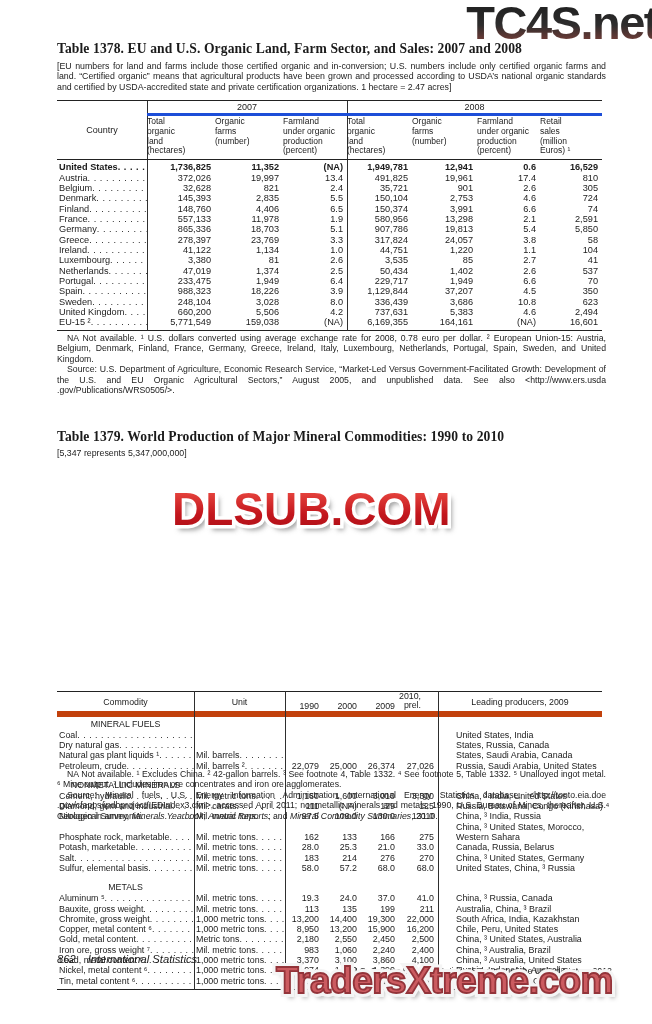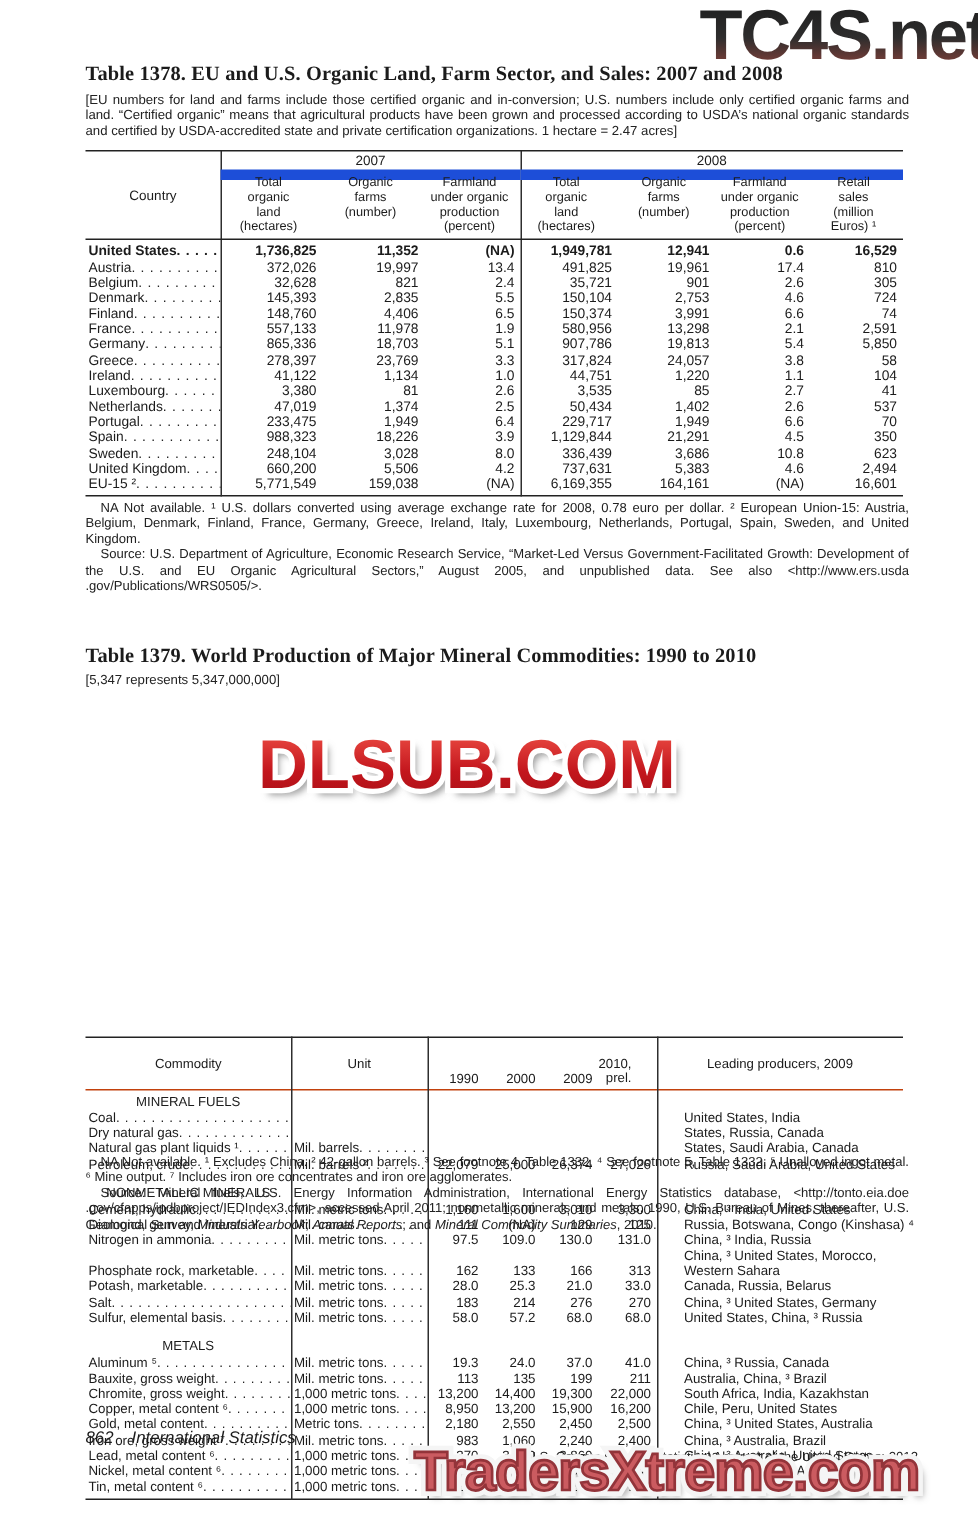--- a/index.html
+++ b/index.html
@@ -19,35 +19,35 @@
   .vrule { position:absolute; top:0; bottom:0; width:1px; background:#2e2e2e; }
   .dots { flex:1 1 auto; overflow:hidden; white-space:nowrap; color:#222; }
   .dots::after { content:". . . . . . . . . . . . . . . . . . . . . . . . . . . . . . . . . . . . . . . . . . . ."; letter-spacing:.5px; }
   .num { text-align:right; padding-right:4px; }
   .lbl { white-space:nowrap; }
 
   
   .t1 .t-head { border-top:1.5px solid #222; border-bottom:1.5px solid #222; position:relative; }
   .t1 .grow { display:grid; grid-template-columns:90px 200px 255px; height:13px; font-size:9px; }
   .t1 .g { text-align:center; line-height:12px; }
-  .t1 .g.u { border-bottom:7px solid #1d4ed8; }
+  .t1 .g.u { border-bottom:3px solid #1d4ed8; }
   .t1 .hrow { display:grid; grid-template-columns:90px 68px 68px 64px 65px 65px 63px 62px;
               font-size:8.5px; line-height:9.8px; padding:3px 0 3px; }
-  .t1 .hc { white-space:pre-line; text-align:center; padding-right:4px; }
+  .t1 .hc { white-space:pre-line; text-align:left; padding-right:4px; }
   .t1 .country-overlay { position:absolute; left:0; top:0; bottom:0; width:90px;
               display:flex; align-items:center; justify-content:center; font-size:9px; }
   .t1 .t-body { border-bottom:1.5px solid #222; padding:2px 0 2px; }
   .t1 .trow { display:grid; grid-template-columns:90px 68px 68px 64px 65px 65px 63px 62px;
               height:10.35px; line-height:10.35px; font-size:9.2px; }
   .t1 .trow.b { font-weight:700; }
   .t1 .cc { display:flex; padding-left:2px; }
 
   
-  .t2 .t-head { border-top:1px solid #222; border-bottom:1px solid #c2410c;
-              display:grid; grid-template-columns:137px 91px 38px 38px 38px 39px 164px; height:36px; font-size:8.8px; }
+  .t2 .t-head { border-top:1px solid #222; border-bottom:6px solid #c2410c;
+              display:grid; grid-template-columns:137px 91px 38px 38px 38px 39px 164px; height:26px; font-size:8.8px; }
   .t2 .hcen { display:flex; align-items:center; justify-content:center; }
   .t2 .hyr { display:flex; align-items:flex-end; justify-content:flex-end; padding:0 4px 2px 0; }
   .t2 .hyr2 { white-space:pre-line; text-align:right; line-height:9.6px; padding:0 4px 2px 0;
               display:flex; align-items:flex-end; }
   .t2 .t-body { border-bottom:1.5px solid #222; padding:1px 0 3px; }
   .t2 .secrow { height:12px; line-height:12px; }
   .t2 .secrow.gap { margin-top:8px; }
   .t2 .seclbl { display:block; width:137px; text-align:center; font-size:8.8px; }
   .t2 .mrow { display:grid; grid-template-columns:137px 91px 38px 38px 38px 39px 164px;
               height:10.3px; line-height:10.3px; font-size:8.9px; align-items:end; }
@@ -288,21 +288,21 @@
         </div>
         <div class="trow">
           <div class="cell cc">
             <span class="lbl">Spain</span>
             <span class="dots"></span>
           </div>
           <div class="cell num">988,323</div>
           <div class="cell num">18,226</div>
           <div class="cell num">3.9</div>
           <div class="cell num">1,129,844</div>
-          <div class="cell num">21,291</div>
+          <div class="cell num">37,207</div>
           <div class="cell num">4.5</div>
           <div class="cell num">350</div>
         </div>
         <div class="trow">
           <div class="cell cc">
             <span class="lbl">Sweden</span>
             <span class="dots"></span>
           </div>
           <div class="cell num">248,104</div>
           <div class="cell num">3,028</div>
@@ -488,21 +488,21 @@
             <span class="lbl">Phosphate rock, marketable</span>
             <span class="dots"></span>
           </div>
           <div class="cell uc">
             <span class="lbl">Mil. metric tons</span>
             <span class="dots"></span>
           </div>
           <div class="cell num">162</div>
           <div class="cell num">133</div>
           <div class="cell num">166</div>
-          <div class="cell num">313</div>
+          <div class="cell num">275</div>
           <div class="cell pc">
             <div class="pline">China, ³ United States, Morocco,</div>
             <div class="pline">Western Sahara</div>
           </div>
         </div>
         <div class="mrow">
           <div class="cell mc">
             <span class="lbl">Potash, marketable</span>
             <span class="dots"></span>
           </div>

